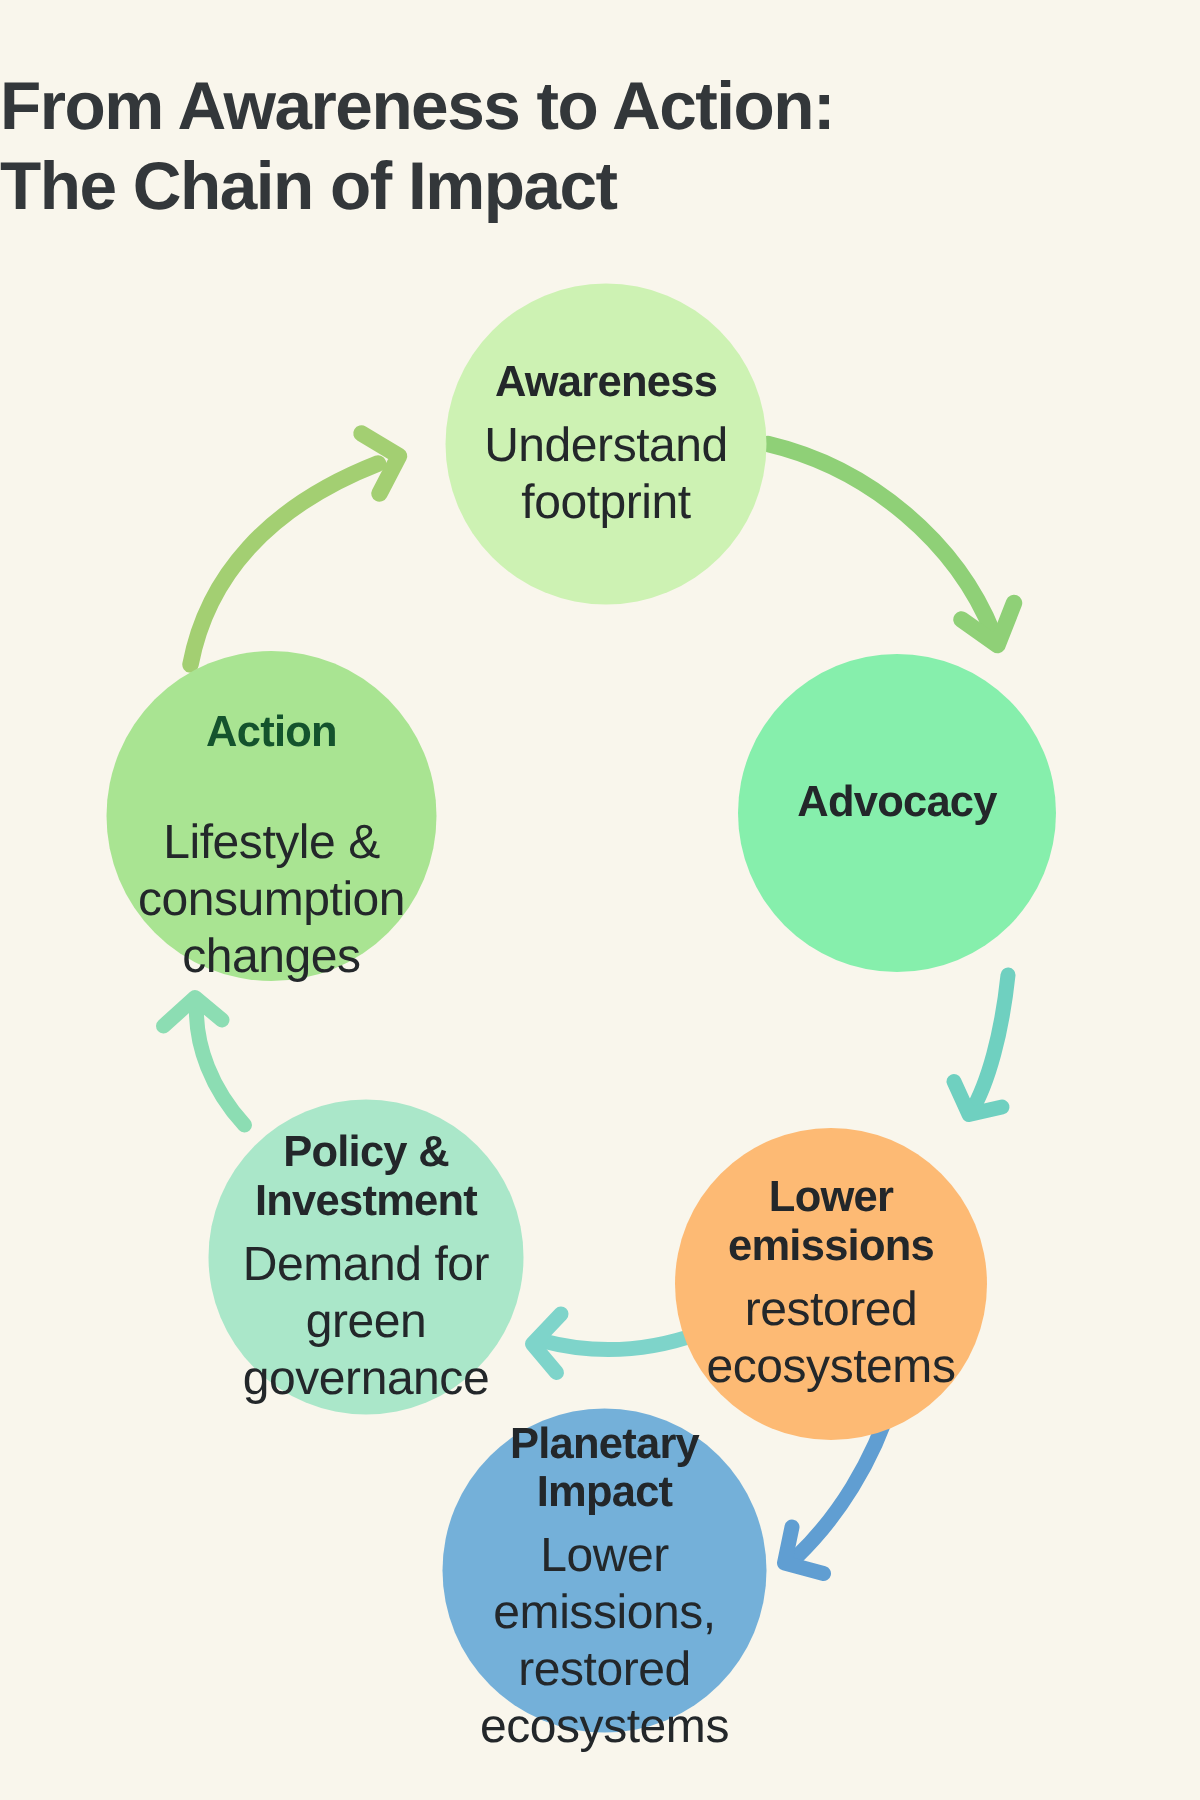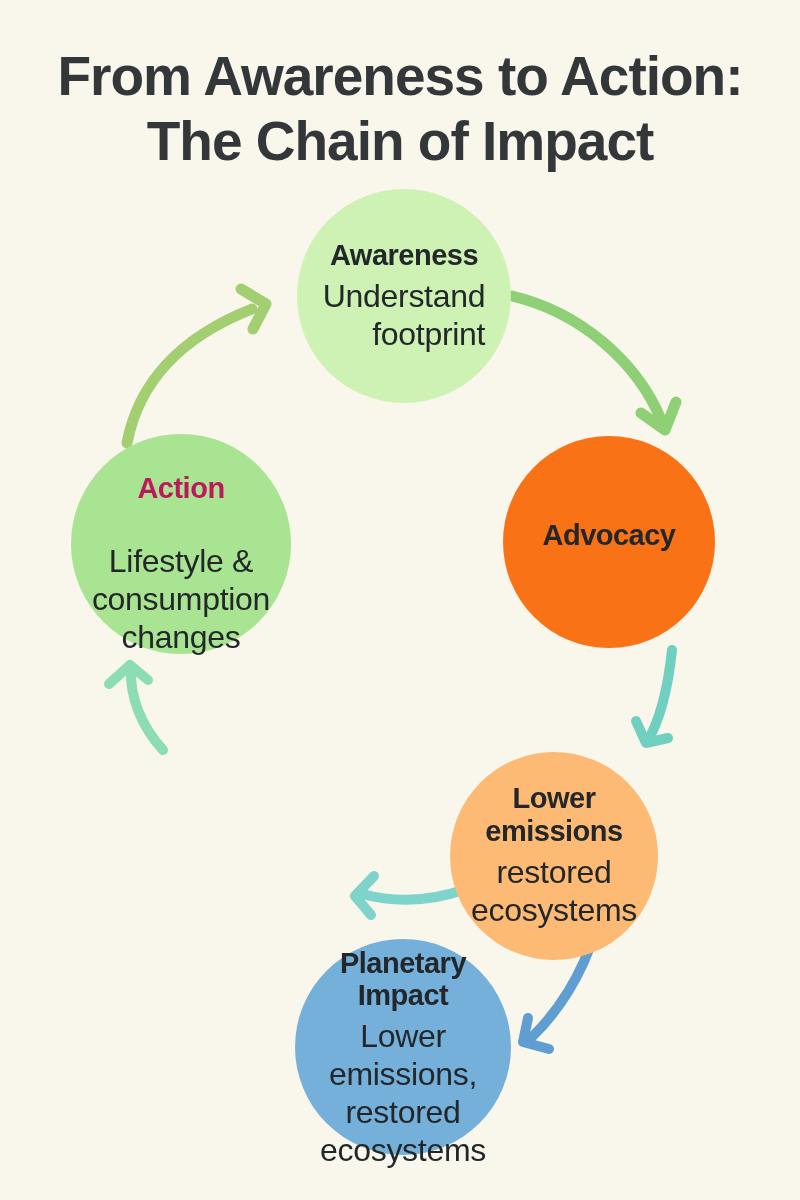--- a/index.html
+++ b/index.html
@@ -11,22 +11,21 @@
     width: 800px;
     height: 1200px;
     overflow: hidden;
     font-family: "Liberation Sans", sans-serif;
   }
   .page-title {
     position: absolute;
     top: 44px;
     left: 0;
     width: 100%;
-    text-align: center;
-    font-size: 55px;
+    font-size: 45px;
     font-weight: 700;
     letter-spacing: -1px;
     line-height: 1.18;
     white-space: pre-line;
     margin: 0;
   }
   .arrows-layer {
     position: absolute;
     left: 0;
     top: 0;
@@ -98,46 +97,53 @@
       <path class="arrow-arc" d="M 163 750 C 141 726, 130 697, 131 670"></path>
       <polyline class="arrow-head" points="109,684 130,665 148,680"></polyline>
     </g>
 
     <g stroke-width="11" stroke="#a3cf72">
       <path class="arrow-arc" d="M 127 443 C 138 385, 178 338, 252 309"></path>
       <polyline class="arrow-head" points="241,289 266,304 253,329"></polyline>
     </g>
   </svg>
 
-  <div class="node" style="left: 297px; top: 189px; width: 214px; height: 214px; background-color: rgb(205, 242, 179); text-align: right;">
+  <div class="node" style="left: 297px; top: 189px; width: 214px; height: 214px; background-color: rgb(205, 242, 179);">
     <div class="node-title" style="color: rgb(35, 39, 42);">Awareness</div>
     <div class="node-subtitle" style="color: rgb(35, 39, 42);">Understand
 footprint</div>
   </div>
 
-  <div class="node" style="left: 503px; top: 436px; width: 212px; height: 212px; padding-bottom: 14px; background-color: #f97316;">
+  <div class="node" style="left: 492px; top: 436px; width: 212px; height: 212px; padding-bottom: 14px; background-color: #86efac;">
     <div class="node-title" style="color: rgb(35, 39, 42);">Advocacy</div>
   </div>
 
   <div class="node" style="left: 450px; top: 752px; width: 208px; height: 208px; background-color: #fdba74;">
     <div class="node-title" style="color: rgb(35, 39, 42);">Lower
 emissions</div>
     <div class="node-subtitle" style="color: rgb(35, 39, 42);">restored
 ecosystems</div>
   </div>
 
   <div class="node" style="left: 295px; top: 939px; width: 216px; height: 216px; padding-top: 22px; background-color: rgb(116, 176, 217);">
     <div class="node-title" style="color: rgb(35, 39, 42);">Planetary
 Impact</div>
     <div class="node-subtitle" style="color: rgb(35, 39, 42); text-align: center;">Lower emissions,
 restored
 ecosystems</div>
   </div>
 
+  <div class="node" style="left: 139px; top: 733px; width: 210px; height: 210px; padding-top: 14px; background-color: rgb(170, 231, 201);">
+    <div class="node-title" style="color: rgb(35, 39, 42);">Policy &amp;
+Investment</div>
+    <div class="node-subtitle" style="color: rgb(35, 39, 42);">Demand for
+green
+governance</div>
+  </div>
 
   <div class="node" style="left: 71px; top: 434px; width: 220px; height: 220px; padding-top: 40px; background-color: rgb(169, 228, 146);">
-    <div class="node-title" style="color: #be185d;">Action</div>
+    <div class="node-title" style="color: #14532d;">Action</div>
     <div class="node-subtitle" style="color: rgb(35, 39, 42); margin-top: 39px;">Lifestyle &amp;
 consumption
 changes</div>
   </div>
 
 </div>
 
 </body></html>

